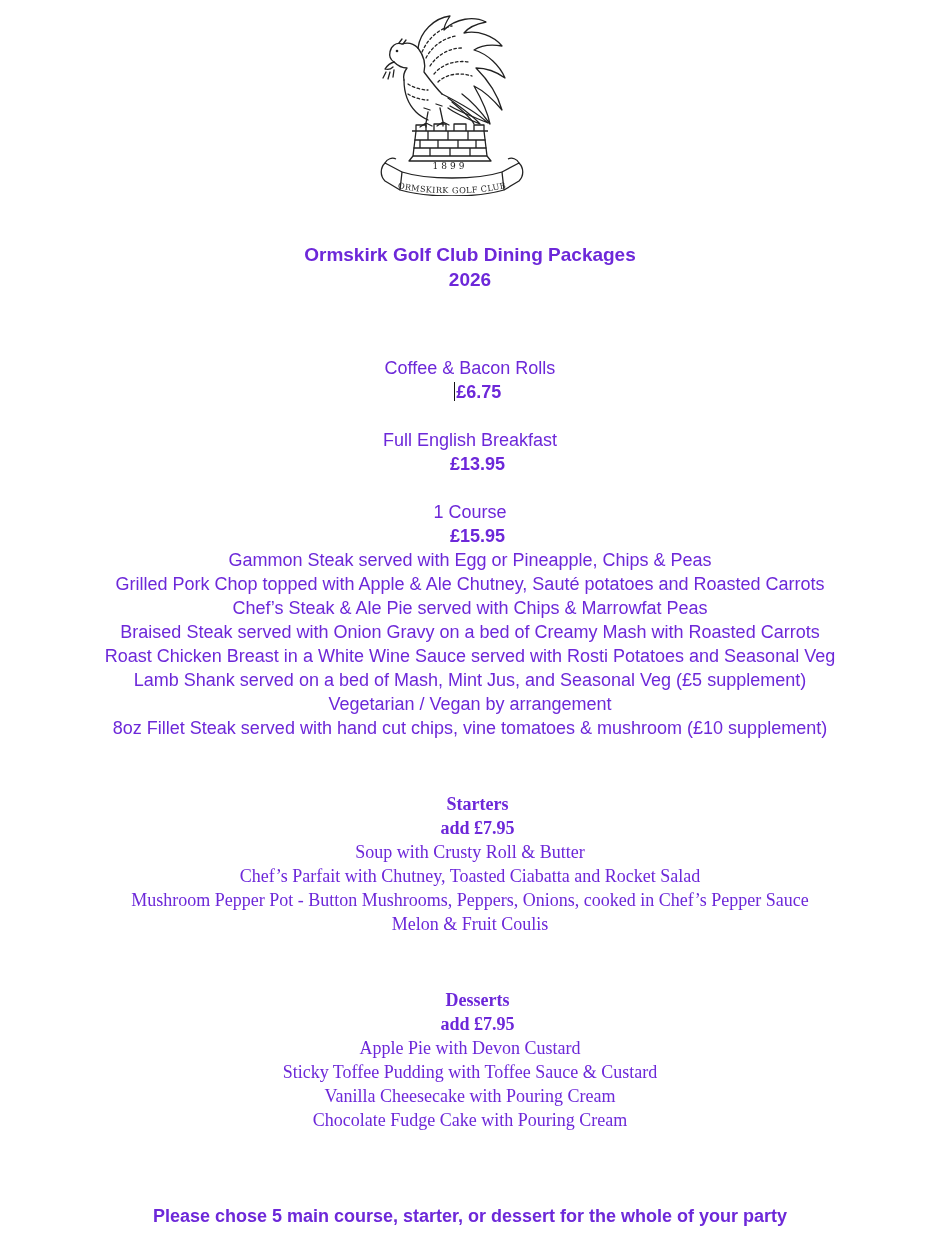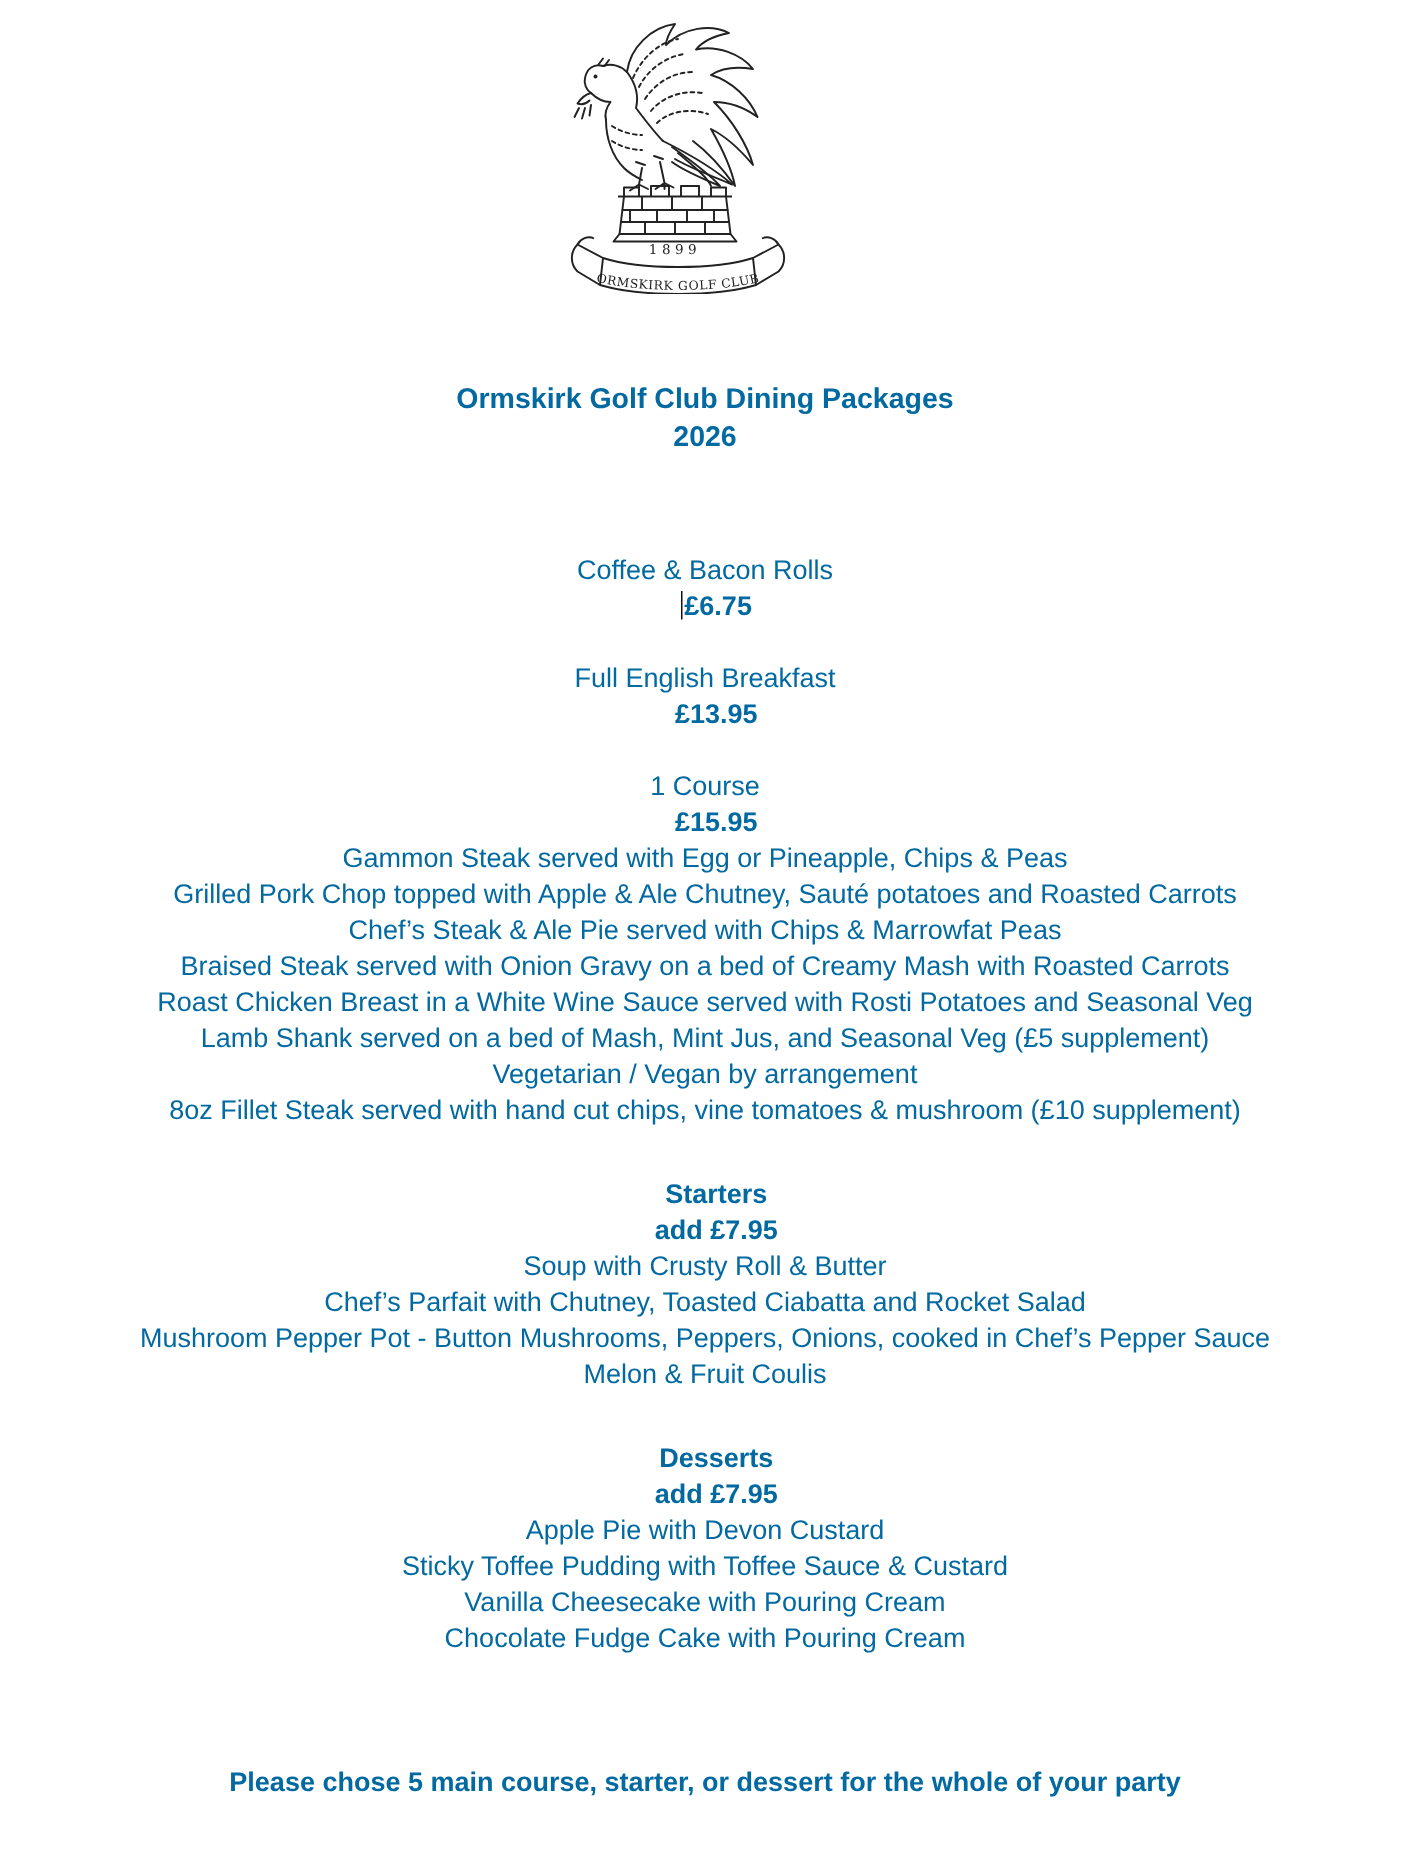--- a/index.html
+++ b/index.html
@@ -2,37 +2,37 @@
 <html><head>
 <meta charset="utf-8">
 <style>
   * { margin:0; padding:0; box-sizing:border-box; }
   html,body { background:#ffffff; }
   .page {
     position:relative;
     width:940px; height:1243px;
     background:#ffffff;
     font-family:"Liberation Sans","DejaVu Sans",sans-serif;
-    color:#0369a1;
+    color:#6d28d9;
     text-align:center;
     overflow:hidden;
     cursor:text;
   }
   .crest {
     margin:6px 0 0 372px;
     width:160px; height:190px;
   }
-  .doc-title { margin-top:58px; }
+  .doc-title { margin-top:46px; }
   .title-line { font-size:19px; line-height:25px; font-weight:700; }
   .line  { font-size:18px; line-height:24px; }
   .bold  { font-weight:700;padding-left:15px; }
   .group-first  { margin-top:64px; }
   .group-next   { margin-top:24px; }
   .course-block { margin-top:24px; }
-  .big-gap      { margin-top:32px; }
+  .big-gap      { margin-top:52px;font-family:Liberation Serif, serif; }
   .footer-note  { margin-top:72px; font-size:18px; line-height:24px; font-weight:700; }
   .caret {
     display:inline-block;
     width:1.5px; height:19px;
     background:#111;
     vertical-align:-3px;
     margin-right:1px;
   }
   .crest svg text { font-family:"DejaVu Serif","Liberation Serif",serif; fill:#1d1d1d; }
 </style>

